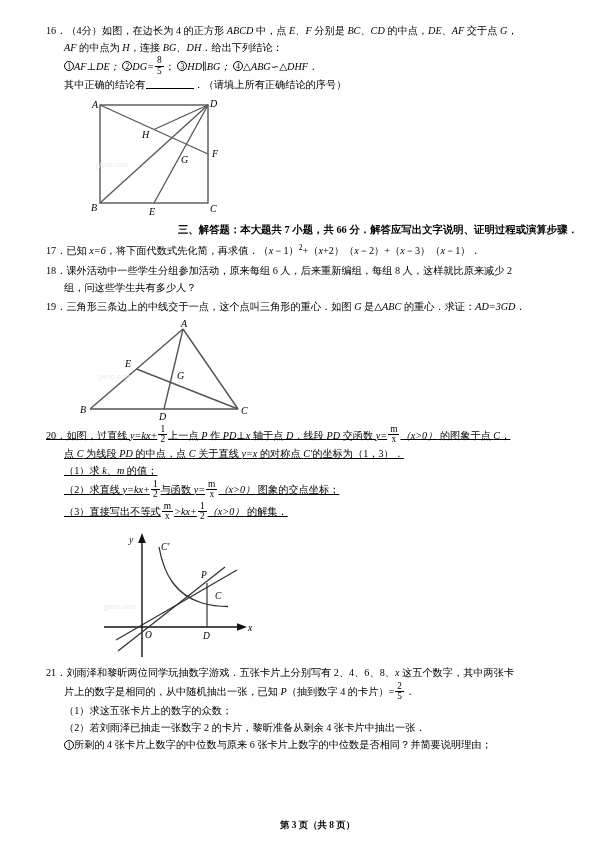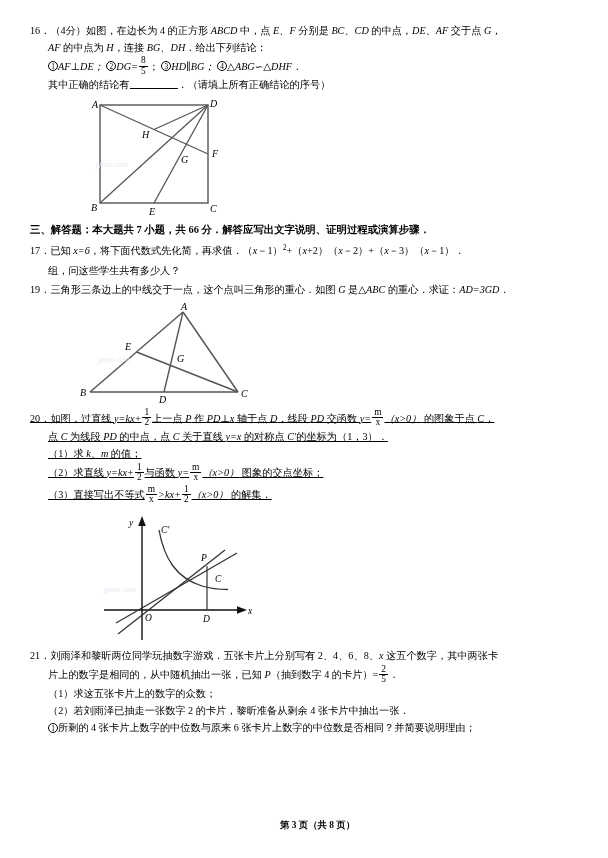--- a/index.html
+++ b/index.html
@@ -16,30 +16,31 @@
   }
   .page {
     position: relative;
     width: 608px; height: 858px;
     padding: 22px 30px 0 30px;
   }
   .q {
     position: relative;
     font-size: 10.2px;
     line-height: 17px;
-    margin: 0 0 2px 0;
+    margin: 0 0 2px 16px;
   }
   .qline { white-space: nowrap; }
   .indent { padding-left: 18px; }
   .it { font-style: italic; }
   .sec-head {
     font-size: 10.4px;
     font-weight: bold;
     line-height: 17px;
     margin: 4px 0 1px 0;
+    text-align: right;
   }
   
   .frac {
     display: inline-block;
     vertical-align: -0.42em;
     text-align: center;
     font-size: 9.4px;
     line-height: 1.02;
     margin: 0 1px;
   }
@@ -127,20 +128,21 @@
 
   <div class="sec-head">三、解答题：本大题共 7 小题，共 66 分．解答应写出文字说明、证明过程或演算步骤．</div>
 
   <div class="q">
     <div class="qline">
       <span>17．已知 </span><span class="it">x=6</span><span>，将下面代数式先化简，再求值．（</span><span class="it">x</span><span>－1）</span><span class="sup">2</span><span>+（</span><span class="it">x</span><span>+2）（</span><span class="it">x</span><span>－2）+（</span><span class="it">x</span><span>－3）（</span><span class="it">x</span><span>－1）．</span>
     </div>
   </div>
 
   <div class="q">
+    <div class="qline">18．课外活动中一些学生分组参加活动，原来每组 6 人，后来重新编组，每组 8 人，这样就比原来减少 2</div>
     <div class="qline indent">组，问这些学生共有多少人？</div>
   </div>
 
   <div class="q">
     <div class="qline">
       <span>19．三角形三条边上的中线交于一点，这个点叫三角形的重心．如图 </span><span class="it">G</span><span> 是△</span><span class="it">ABC</span><span> 的重心．求证：</span><span class="it">AD=3GD</span><span>．</span>
     </div>
   </div>
 
   <div class="fig" style="margin-top:1px; margin-left:48px;">

